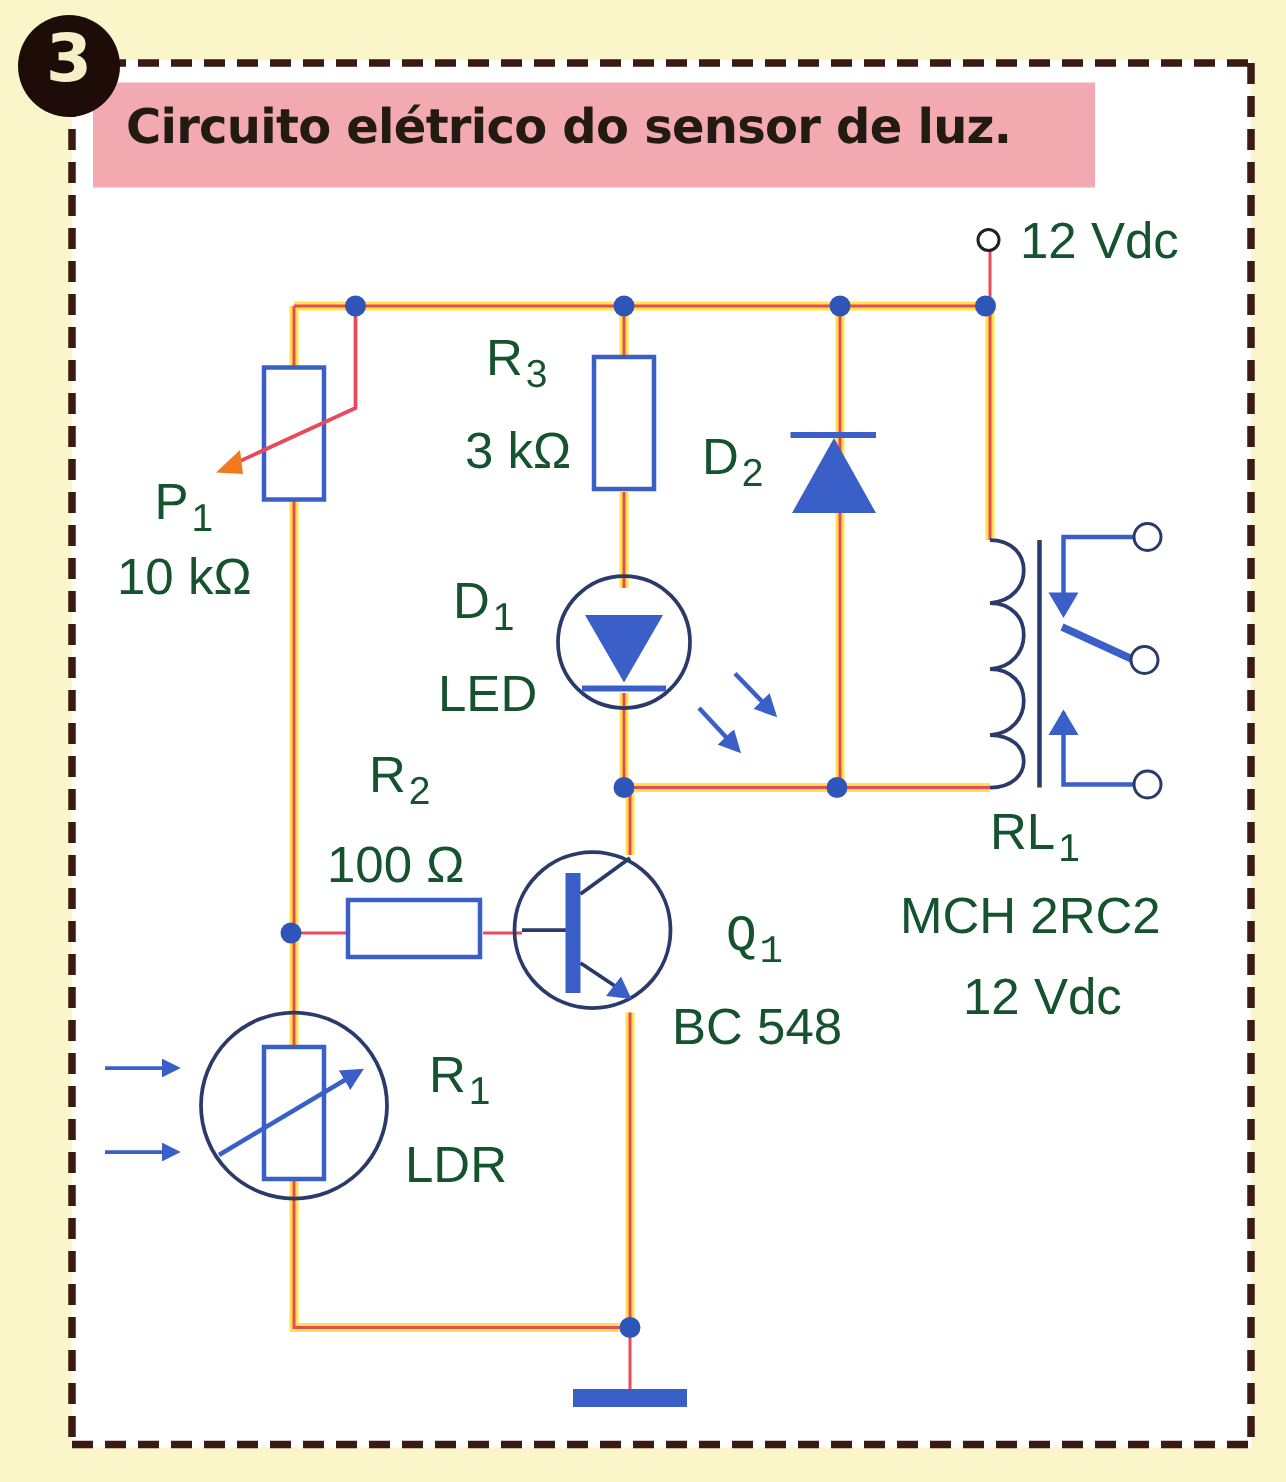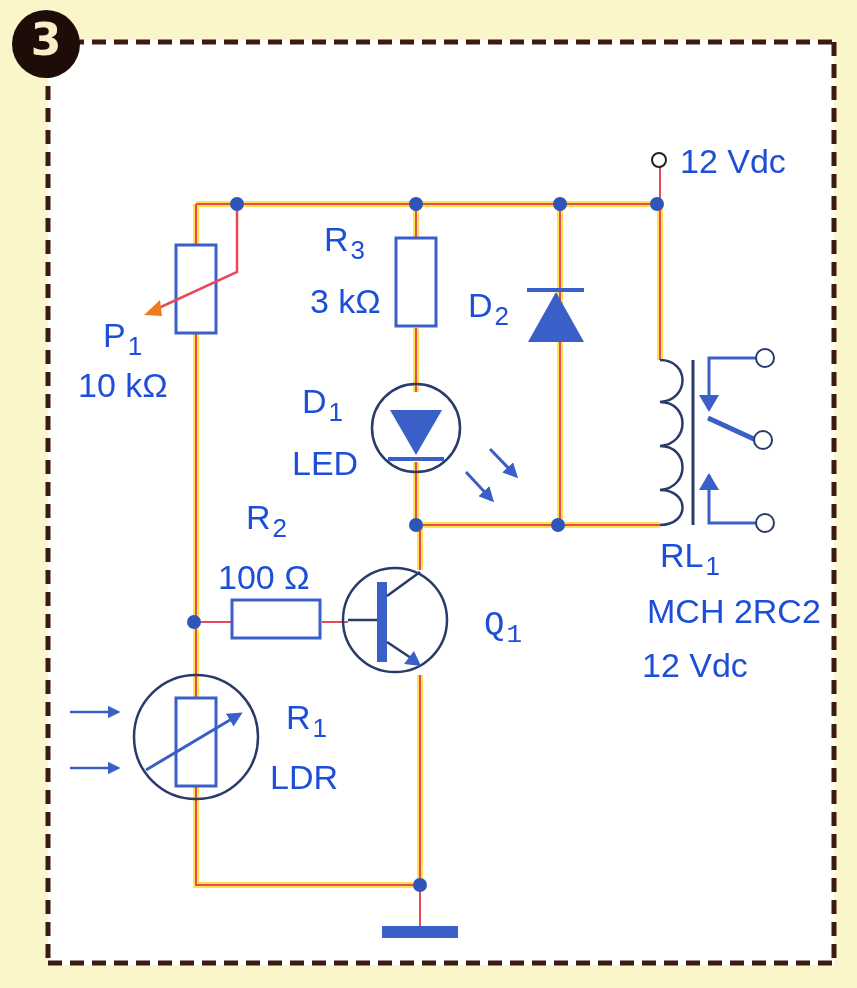--- a/index.html
+++ b/index.html
@@ -2,36 +2,39 @@
 <html><head>
 <meta charset="utf-8">
 <style>
   html,body{margin:0;padding:0;}
   body{width:857px;height:988px;background:#fbf6c9;position:relative;overflow:hidden;font-family:"Liberation Sans",sans-serif;}
   #stage{position:absolute;left:0;top:0;width:857px;height:988px;}
   .title-bar{position:absolute;left:62px;top:55px;width:668px;height:70px;background:#f2a9b0;}
   .title-text{position:absolute;left:22px;top:10px;font-family:"DejaVu Sans",sans-serif;font-weight:bold;font-size:32px;color:#231a12;letter-spacing:-0.5px;white-space:nowrap;}
   .badge{position:absolute;left:12px;top:10px;width:68px;height:68px;border-radius:50%;background:#1e0c08;}
   .badge-num{position:absolute;left:0;top:4px;width:68px;text-align:center;color:#f6f0c8;font-family:"DejaVu Sans",sans-serif;font-weight:bold;font-size:44px;}
-  .lbl{position:absolute;color:#1d4ed8;font-family:"Liberation Sans",sans-serif;font-size:34px;white-space:nowrap;line-height:1;}
+  .lbl{position:absolute;color:#14532d;font-family:"Liberation Sans",sans-serif;font-size:34px;white-space:nowrap;line-height:1;}
   .sub{font-size:26px;position:relative;top:8px;margin-left:2px;}
 </style>
 </head>
 <body>
 
 <div id="stage">
 
   <svg width="857" height="988" style="position:absolute;left:0;top:0;">
     <rect x="48" y="40" width="786" height="925" fill="#ffffff"></rect>
     <line x1="48" y1="42" x2="834" y2="42" stroke="#3a1a12" stroke-width="5" stroke-dasharray="14 8"></line>
     <line x1="834" y1="42" x2="834" y2="963" stroke="#3a1a12" stroke-width="5" stroke-dasharray="14 8"></line>
     <line x1="48" y1="963" x2="834" y2="963" stroke="#3a1a12" stroke-width="5" stroke-dasharray="14 8"></line>
     <line x1="48" y1="42" x2="48" y2="963" stroke="#3a1a12" stroke-width="5" stroke-dasharray="14 8"></line>
   </svg>
 
+  <div class="title-bar">
+    <span class="title-text">Circuito elétrico do sensor de luz.</span>
+  </div>
 
   <div class="badge">
     <span class="badge-num">3</span>
   </div>
 
   <svg width="857" height="988" style="position:absolute;left:0;top:0;">
     <defs>
       <marker id="arrowB" viewBox="0 0 10 10" refX="8" refY="5" markerWidth="5" markerHeight="5" orient="auto">
         <path d="M0,0 L10,5 L0,10 z" fill="#3a5fc8"></path>
       </marker>
@@ -143,21 +146,22 @@
 
   <div class="lbl" style="left:468px;top:288px;"><span>D</span><span class="sub">2</span></div>
 
   <div class="lbl" style="left:302px;top:384px;"><span>D</span><span class="sub">1</span></div>
   <div class="lbl" style="left:292px;top:446px;text-align:right;">LED</div>
 
   <div class="lbl" style="left:246px;top:500px;"><span>R</span><span class="sub">2</span></div>
   <div class="lbl" style="left:218px;top:560px;">100 Ω</div>
 
   <div class="lbl" style="left:484px;top:608px;font-family:Liberation Mono, monospace;"><span>Q</span><span class="sub">1</span></div>
+  <div class="lbl" style="left:448px;top:668px;">BC 548</div>
 
   <div class="lbl" style="left:286px;top:700px;"><span>R</span><span class="sub">1</span></div>
   <div class="lbl" style="left:270px;top:760px;text-align:right;">LDR</div>
 
   <div class="lbl" style="left:660px;top:538px;"><span>RL</span><span class="sub">1</span></div>
-  <div class="lbl" style="left:600px;top:594px;margin-left:47px;">MCH 2RC2</div>
+  <div class="lbl" style="left:600px;top:594px;">MCH 2RC2</div>
   <div class="lbl" style="left:642px;top:648px;">12 Vdc</div>
 
 </div>
 
 </body></html>

